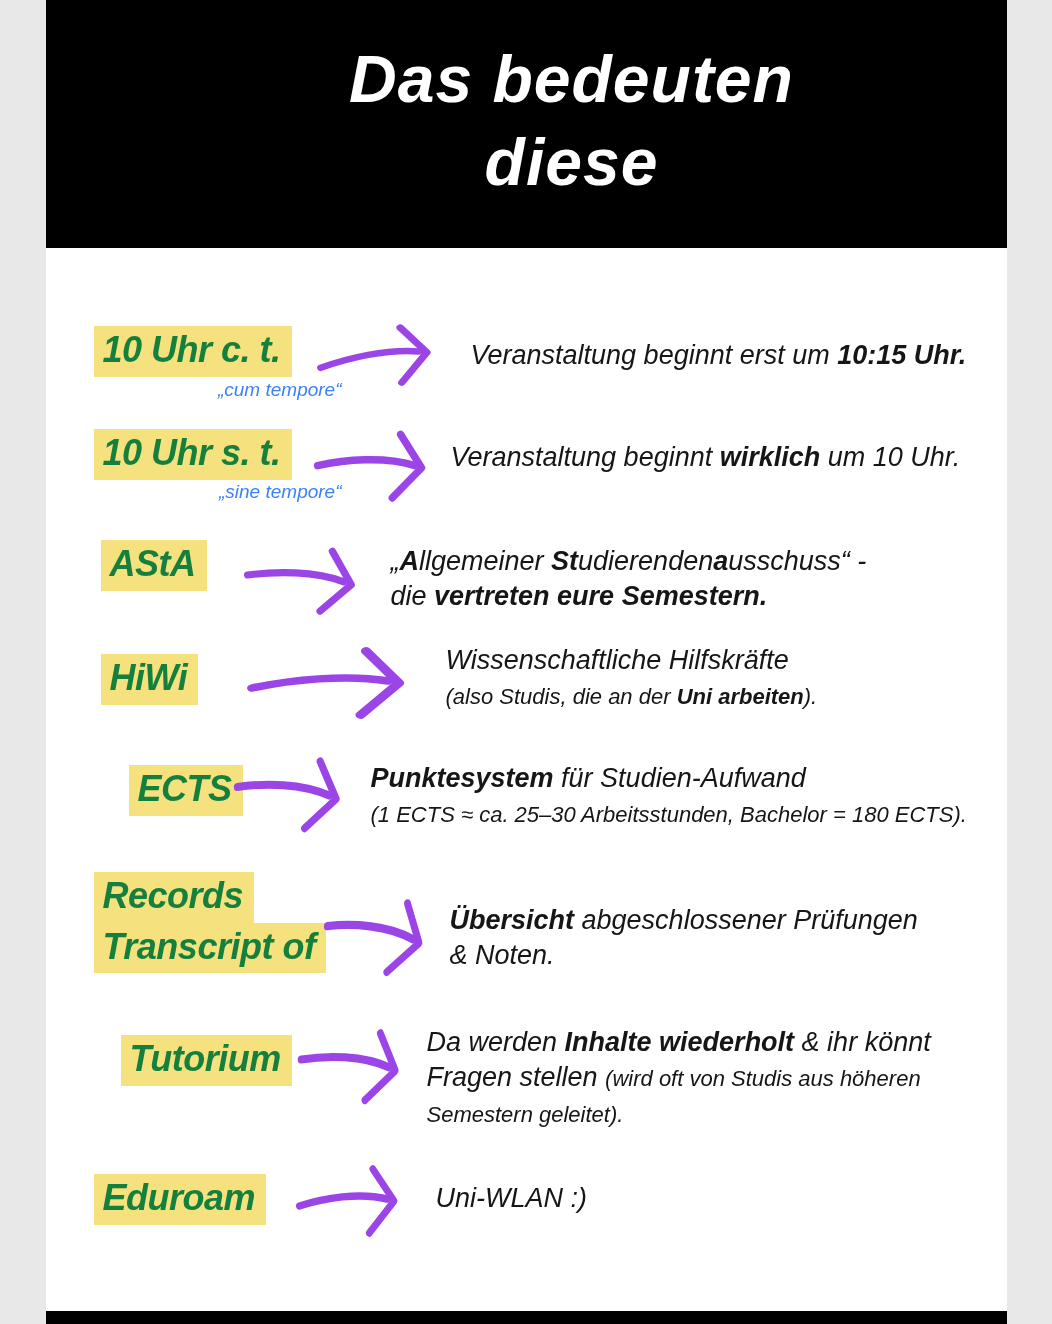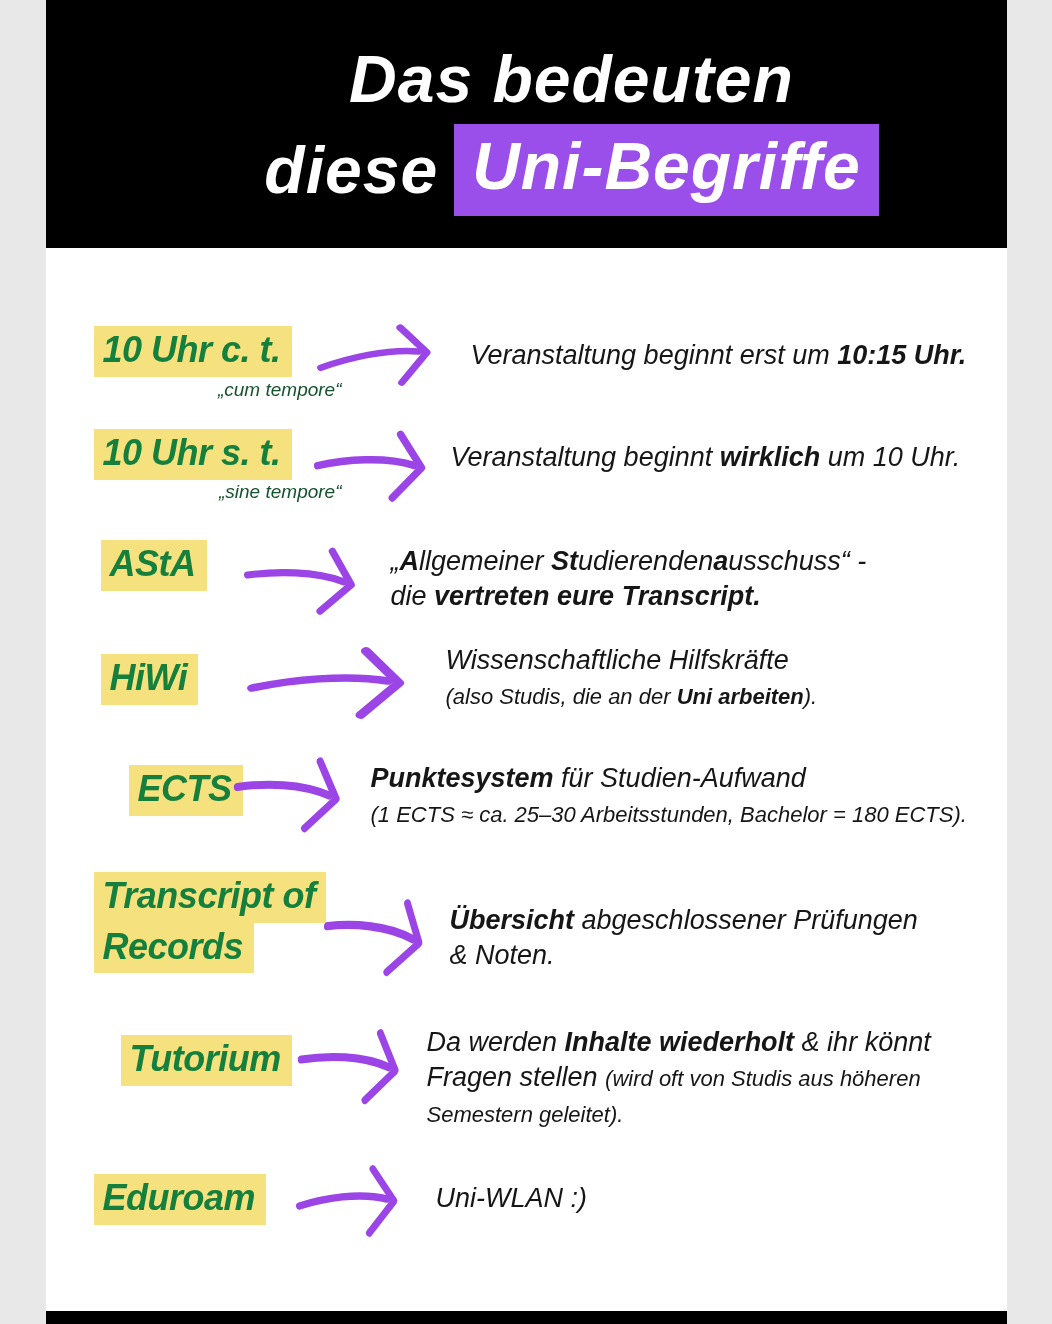--- a/index.html
+++ b/index.html
@@ -27,21 +27,21 @@
     font-size:66px;font-weight:700;letter-spacing:1px;white-space:nowrap;
     padding:4px 18px 12px 18px;
   }
   .term{position:absolute;}
   .term .hl{
     display:inline-block;background:var(--yellow);color:#15803d;
     font-size:36px;font-weight:700;letter-spacing:-0.5px;white-space:nowrap;
     padding:4px 11px 7px 9px;line-height:1.1;
   }
   .subtitle{
-    position:absolute;font-size:19px;color:#14532d;text-align:right;white-space:nowrap;
+    position:absolute;font-size:19px;color:#3b82f6;text-align:right;white-space:nowrap;
   }
   .arrow{position:absolute;}
   .arrow svg{display:block;width:100%;height:100%;overflow:visible;}
   .def{position:absolute;}
   .def-line{font-size:27px;line-height:35px;color:#161616;}
   .def-line .b{font-weight:700;}
   .def-line .sm{font-size:22px;}
   .badge{
     position:absolute;left:55px;top:1292px;background:var(--badge-bg);color:#ffffff;
     font-size:20px;font-weight:700;padding:4px 13px 6px 13px;border-radius:4px;
@@ -53,21 +53,20 @@
 </head>
 <body>
 
 <div id="canvas" style="--purple: #9b4fea; --yellow: #f5e17d; --badge-bg: #8d8d8d;">
   <div class="top-strip"></div>
 
   <header class="header">
     <div class="h1">Das bedeuten</div>
     <div class="h2">
       <span class="h2-prefix">diese</span>
-      <span class="h2-hl">Uni-Begriffe</span>
     </div>
   </header>
 
   <main id="rows">
       <div class="term" style="left: 48px; top: 326px;">
         <div><span class="hl">10 Uhr c. t.</span></div>
       </div>
       <div class="subtitle" style="left: 140px; top: 379px; width: 156px;">„cum tempore“</div>
       <div class="arrow" style="left: 268px; top: 320px; width: 140px; height: 72px; transform: rotate(-6deg);">
         <svg viewBox="0 0 140 84" preserveAspectRatio="none">
@@ -95,21 +94,21 @@
         <div><span class="hl">AStA</span></div>
       </div>
       <div class="arrow" style="left: 196px; top: 538px; width: 136px; height: 80px; transform: rotate(8deg);">
         <svg viewBox="0 0 140 84" preserveAspectRatio="none">
           <path d="M6 48 C 34 40, 74 34, 105 41" fill="none" stroke="#9b45e6" stroke-width="7.5" stroke-linecap="round"></path>
           <path d="M89 11 L113 43 L85 75" fill="none" stroke="#9b45e6" stroke-width="7.5" stroke-linecap="round" stroke-linejoin="round"></path>
         </svg>
       </div>
       <div class="def" style="left: 345px; top: 544px; width: 600px;">
         <div class="def-line"><span>„</span><span class="b">A</span><span>llgemeiner </span><span class="b">St</span><span>udierenden</span><span class="b">a</span><span>usschuss“ -</span></div>
-        <div class="def-line"><span>die </span><span class="b">vertreten eure Transcript.</span></div>
+        <div class="def-line"><span>die </span><span class="b">vertreten eure Semestern.</span></div>
       </div>
       <div class="term" style="left: 55px; top: 654px;">
         <div><span class="hl">HiWi</span></div>
       </div>
       <div class="arrow" style="left: 198px; top: 640px; width: 192px; height: 84px; transform: rotate(0deg);">
         <svg viewBox="0 0 140 84" preserveAspectRatio="none">
           <path d="M6 48 C 34 40, 74 34, 105 41" fill="none" stroke="#9b45e6" stroke-width="7.5" stroke-linecap="round"></path>
           <path d="M89 11 L113 43 L85 75" fill="none" stroke="#9b45e6" stroke-width="7.5" stroke-linecap="round" stroke-linejoin="round"></path>
         </svg>
       </div>
@@ -124,22 +123,22 @@
         <svg viewBox="0 0 140 84" preserveAspectRatio="none">
           <path d="M6 48 C 34 40, 74 34, 105 41" fill="none" stroke="#9b45e6" stroke-width="7.5" stroke-linecap="round"></path>
           <path d="M89 11 L113 43 L85 75" fill="none" stroke="#9b45e6" stroke-width="7.5" stroke-linecap="round" stroke-linejoin="round"></path>
         </svg>
       </div>
       <div class="def" style="left: 325px; top: 761px; width: 690px;">
         <div class="def-line"><span class="b">Punktesystem</span><span> für Studien-Aufwand</span></div>
         <div class="def-line"><span class="sm">(1 ECTS ≈ ca. 25–30 Arbeitsstunden, Bachelor = 180 ECTS).</span></div>
       </div>
       <div class="term" style="left: 48px; top: 872px;">
+        <div><span class="hl">Records</span></div>
         <div><span class="hl">Transcript of</span></div>
-        <div><span class="hl">Records</span></div>
       </div>
       <div class="arrow" style="left: 276px; top: 886px; width: 122px; height: 94px; transform: rotate(14deg);">
         <svg viewBox="0 0 140 84" preserveAspectRatio="none">
           <path d="M6 48 C 34 40, 74 34, 105 41" fill="none" stroke="#9b45e6" stroke-width="7.5" stroke-linecap="round"></path>
           <path d="M89 11 L113 43 L85 75" fill="none" stroke="#9b45e6" stroke-width="7.5" stroke-linecap="round" stroke-linejoin="round"></path>
         </svg>
       </div>
       <div class="def" style="left: 404px; top: 903px; width: 580px;">
         <div class="def-line"><span class="b">Übersicht</span><span> abgeschlossener Prüfungen</span></div>
         <div class="def-line"><span>&amp; Noten.</span></div>

